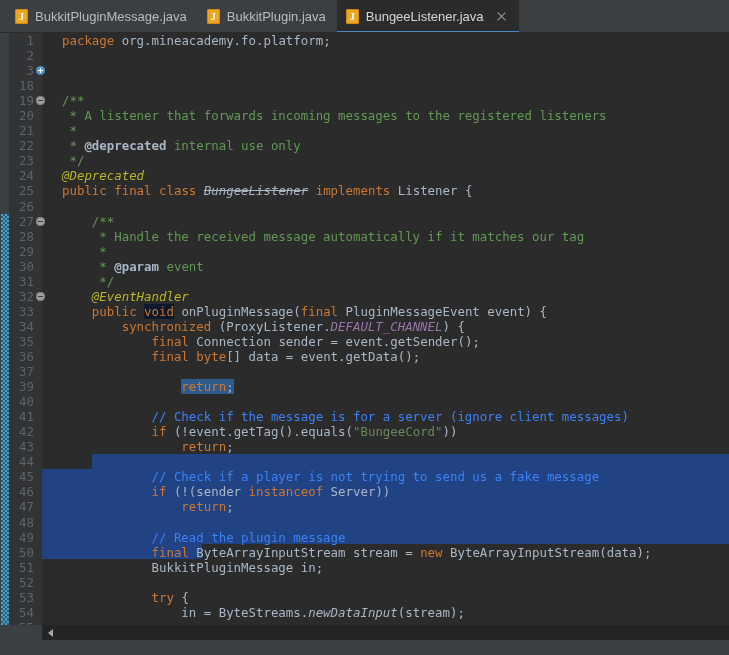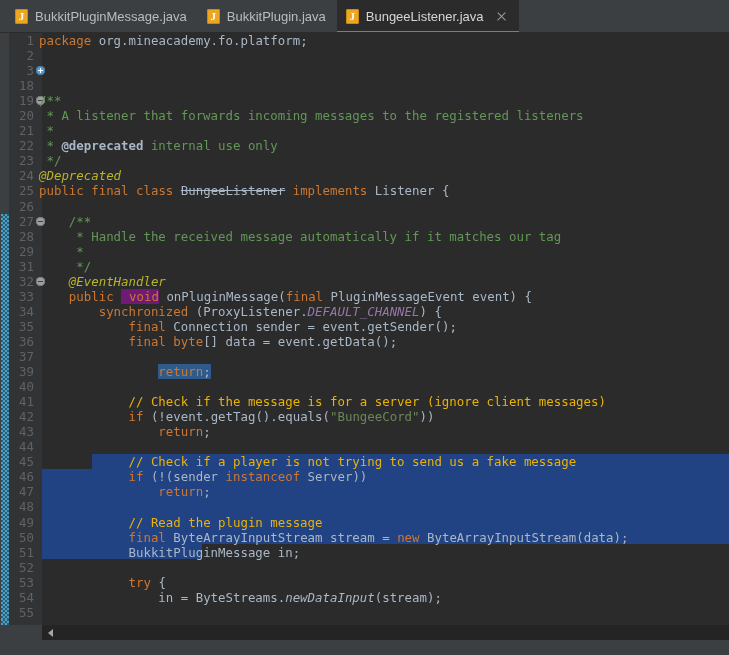--- a/index.html
+++ b/index.html
@@ -151,21 +151,21 @@
   .fold.plus::after {
     content: "";
     position: absolute;
     left: 4px; top: 2px;
     width: 1px; height: 5px;
     background: #ffffff;
   }
   .fold.plus::before { background: #ffffff; }
   .code {
     position: absolute;
-    left: 39px; top: 0;
+    left: 62px; top: 0;
     white-space: pre;
   }
   .foldbox {
     display: inline-block;
     border: 1px solid #6e6e6e;
     background: #3a3d3f;
     color: #8a8a8a;
     font-size: 10px;
     line-height: 11px;
     height: 12px;
@@ -176,35 +176,34 @@
   }
 
   
   .sel {
     position: absolute;
     background: #214283;
     z-index: 3;
   }
   
   .hl {
-    background: #701a75;
+    background: #0f172a;
     border-radius: 1px;
-    padding-left: 8px;
   }
   .hl-cy { background: #2f5b8c; }
 
   
   .kw   { color: #cc7832; font-weight: normal; }
   .str  { color: #6a8759; }
-  .cmt  { color: #eab308; }
+  .cmt  { color: #3b82f6; }
   .doc  { color: #629755; }
   .annoi{ color: #bbb529; font-style: italic; }
   .stat { color: #9876aa; font-style: italic; }
   .methi{ color: #a9b7c6; font-style: italic; }
-  .strike { text-decoration: line-through; }
+  .strike { text-decoration: line-through; font-style: italic; }
   .plain{ color: #a9b7c6; }
   .jdoc-tag { color: #a9b7c6; font-weight: bold; }
 
   
   #hscroll {
     position: absolute;
     left: 0; right: 0; bottom: 0;
     height: 15px;
     background: #3c3f41;
     display: flex;
@@ -281,20 +280,21 @@
       <div class="ln"><span class="num">20</span><span class="code"> <span class="doc">* A listener that forwards incoming messages to the registered listeners</span></span></div>
       <div class="ln"><span class="num">21</span><span class="code"> <span class="doc">*</span></span></div>
       <div class="ln"><span class="num">22</span><span class="code"> <span class="doc">* <span class="jdoc-tag">@deprecated</span> internal use only</span></span></div>
       <div class="ln"><span class="num">23</span><span class="code"> <span class="doc">*/</span></span></div>
       <div class="ln"><span class="num">24</span><span class="code"><span class="annoi">@Deprecated</span></span></div>
       <div class="ln"><span class="num">25</span><span class="code"><span class="kw">public</span> <span class="kw">final</span> <span class="kw">class</span> <span class="strike">BungeeListener</span> <span class="kw">implements</span> <span class="plain">Listener</span> {</span></div>
       <div class="ln"><span class="num">26</span><span class="code"></span></div>
       <div class="ln"><span class="num">27</span><span class="fold"></span><span class="code">    <span class="doc">/**</span></span></div>
       <div class="ln"><span class="num">28</span><span class="code">     <span class="doc">* Handle the received message automatically if it matches our tag</span></span></div>
       <div class="ln"><span class="num">29</span><span class="code">     <span class="doc">*</span></span></div>
+      <div class="ln"><span class="num">30</span><span class="code">     <span class="doc">* <span class="jdoc-tag">@param</span> event</span></span></div>
       <div class="ln"><span class="num">31</span><span class="code">     <span class="doc">*/</span></span></div>
       <div class="ln"><span class="num">32</span><span class="fold"></span><span class="code">    <span class="annoi">@EventHandler</span></span></div>
       <div class="ln"><span class="num">33</span><span class="code">    <span class="kw">public</span> <span class="hl"><span class="kw">void</span></span> <span class="plain">onPluginMessage</span>(<span class="kw">final</span> <span class="plain">PluginMessageEvent</span> <span class="plain">event</span>) {</span></div>
       <div class="ln"><span class="num">34</span><span class="code">        <span class="kw">synchronized</span> (<span class="plain">ProxyListener</span>.<span class="stat">DEFAULT_CHANNEL</span>) {</span></div>
       <div class="ln"><span class="num">35</span><span class="code">            <span class="kw">final</span> <span class="plain">Connection</span> <span class="plain">sender</span> = <span class="plain">event</span>.<span class="plain">getSender</span>();</span></div>
       <div class="ln"><span class="num">36</span><span class="code">            <span class="kw">final</span> <span class="kw">byte</span>[] <span class="plain">data</span> = <span class="plain">event</span>.<span class="plain">getData</span>();</span></div>
       <div class="ln"><span class="num">37</span><span class="code"></span></div>
       <div class="ln"><span class="num">39</span><span class="code">                <span class="hl-cy"><span class="kw">return</span>;</span></span></div>
       <div class="ln"><span class="num">40</span><span class="code"></span></div>
       <div class="ln"><span class="num">41</span><span class="code">            <span class="cmt">// Check if the message is for a server (ignore client messages)</span></span></div>

